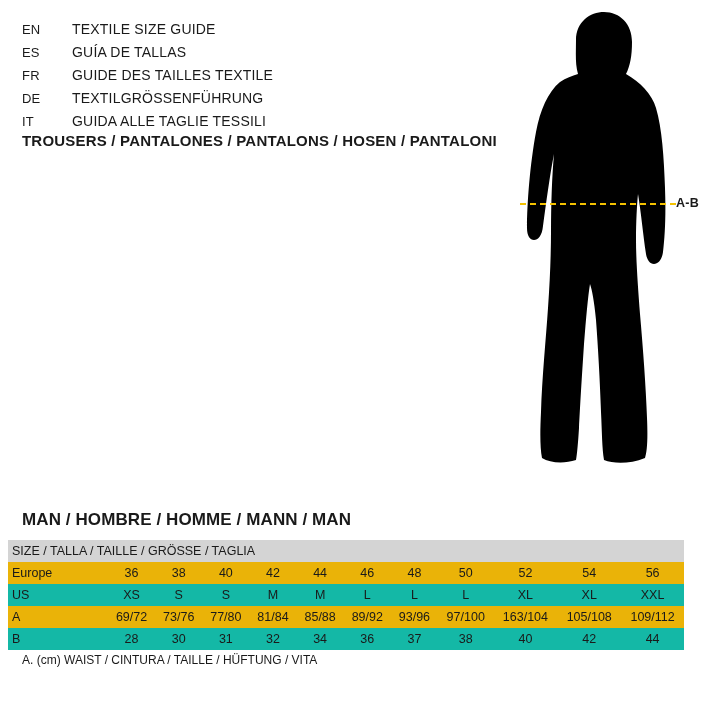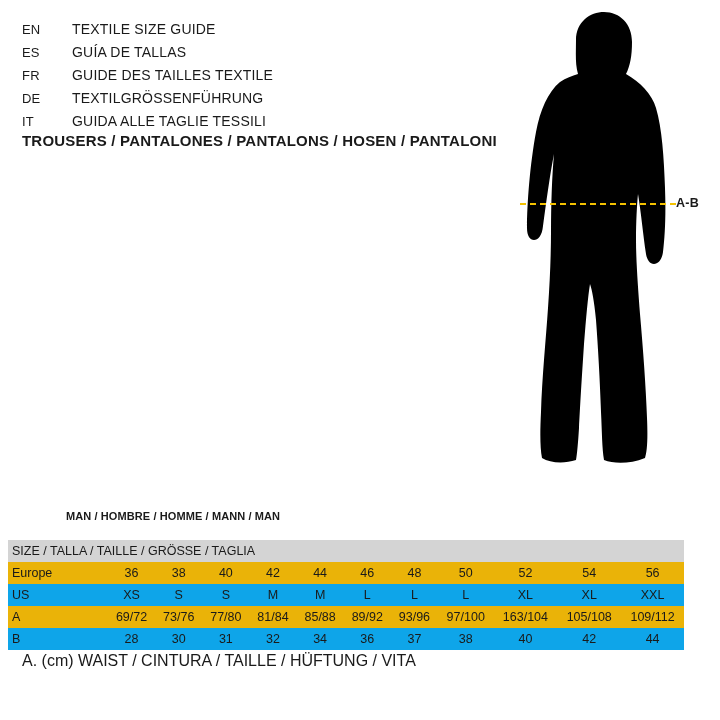--- a/index.html
+++ b/index.html
@@ -66,24 +66,23 @@
     font-size: 12.5px;
     font-weight: bold;
     letter-spacing: 0.3px;
   }
 
   
   .table-caption {
     position: absolute;
     left: 22px;
     top: 510px;
-    font-size: 11px;
+    font-size: 17px;
     font-weight: bold;
     letter-spacing: 0.1px;
-    margin-left: 44px;
   }
 
   table.size-table {
     position: absolute;
     left: 8px;
     top: 540px;
     width: 676px;
     border-collapse: collapse;
     font-size: 12.5px;
   }
@@ -97,31 +96,31 @@
     text-align: left;
     width: 92px;
     padding-left: 4px;
   }
   tr.head td {
     background: #d4d4d4;
     font-weight: normal;
     text-align: left;
   }
   tr.shade td {
-    background: #0ea5e9;
+    background: #14b8a6;
   }
   tr.plain td {
     background: #eab308;
   }
 
   .footnotes {
     position: absolute;
     left: 22px;
     top: 652px;
-    font-size: 16px;
+    font-size: 12px;
     line-height: 17px;
   }
 </style>
 </head>
 <body>
 
 <div class="lang-block">
   <div class="lang-row">
     <span class="lang-code">EN</span>
     <span class="lang-title">TEXTILE SIZE GUIDE</span>

